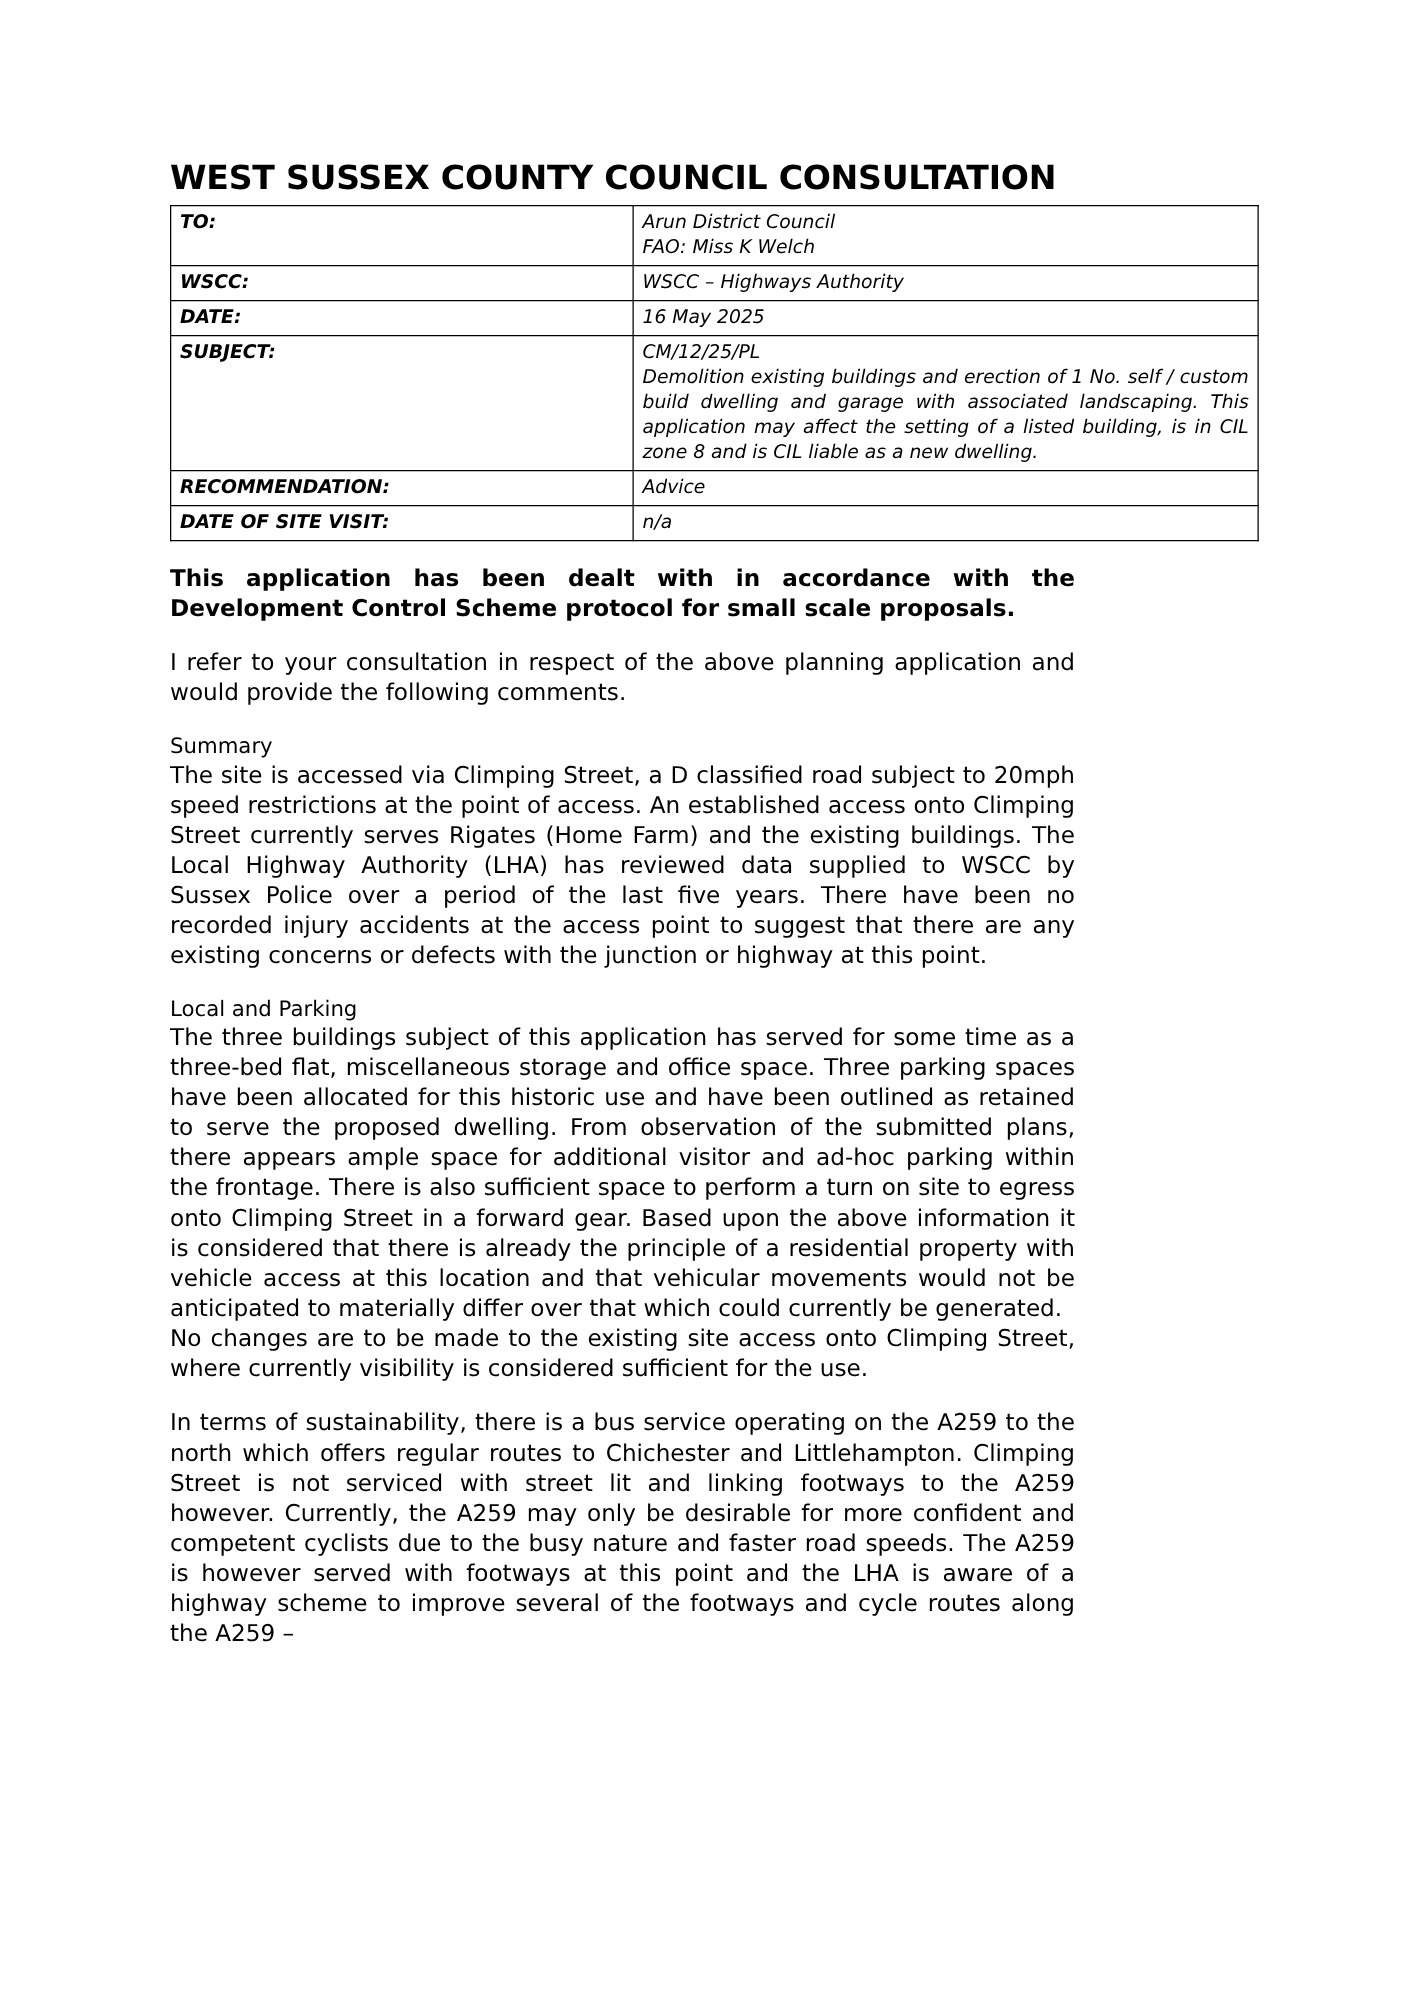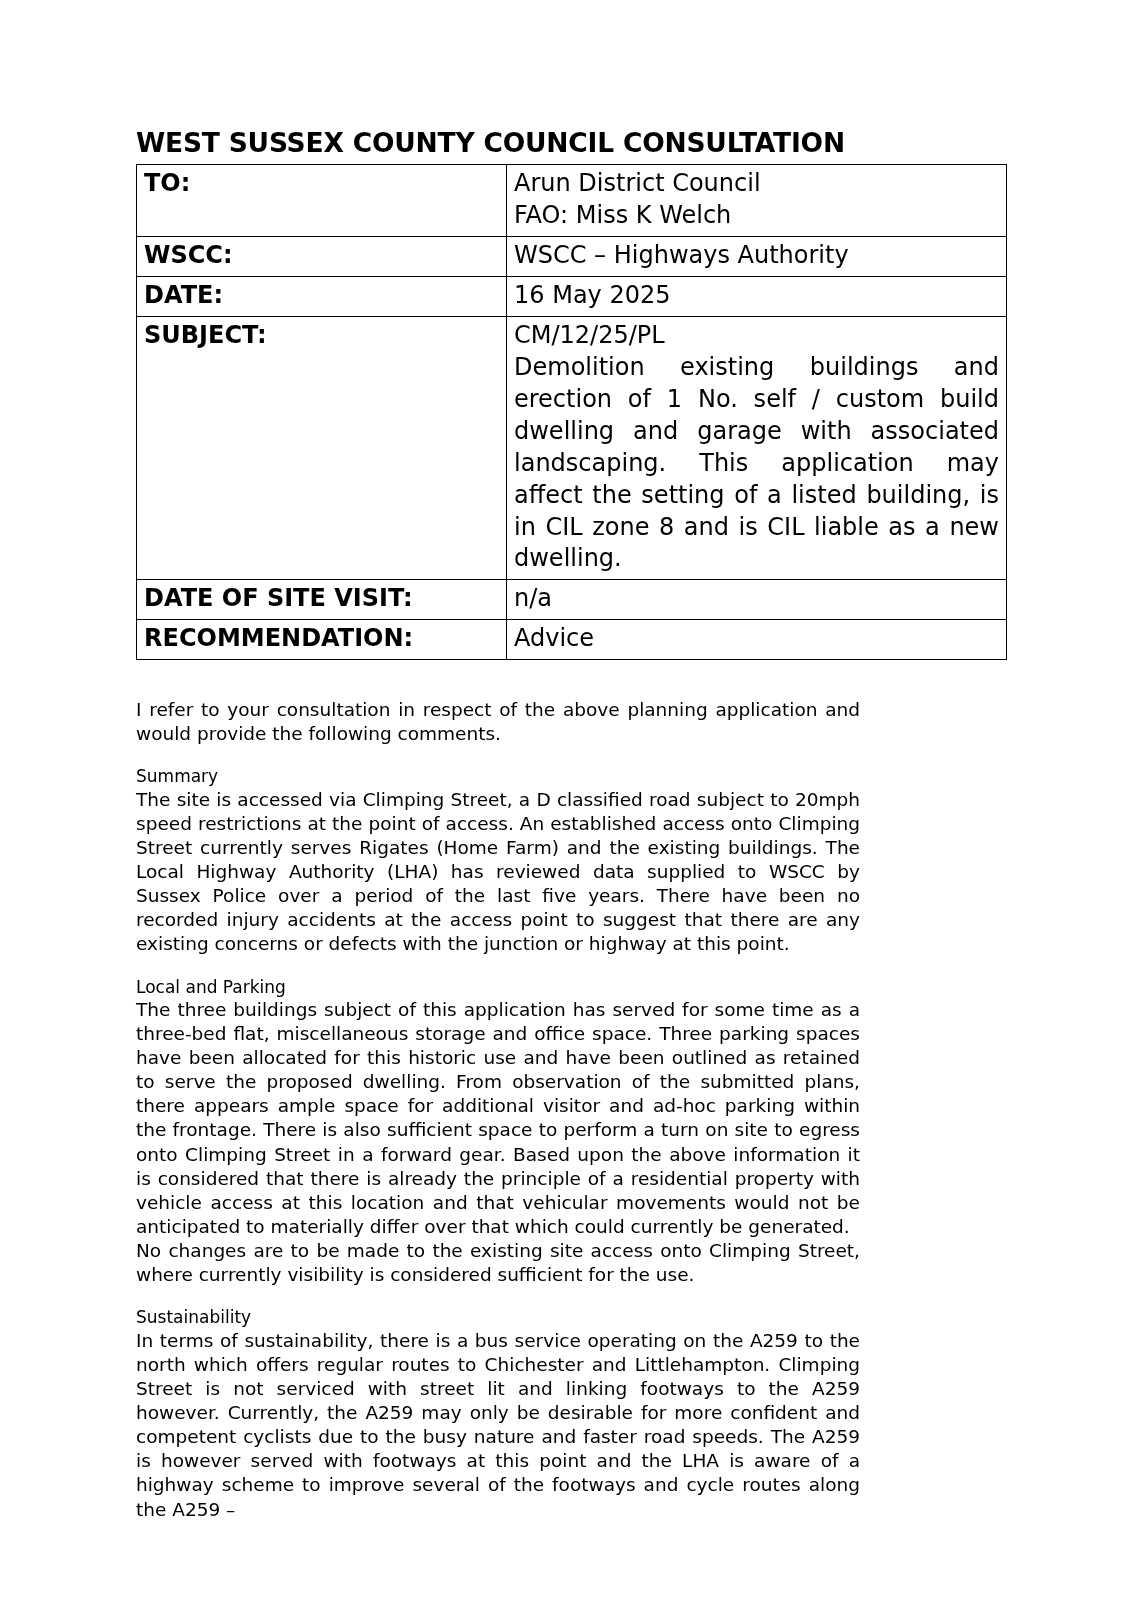--- a/index.html
+++ b/index.html
@@ -29,22 +29,23 @@
   }
   table.info {
     border-collapse: collapse;
     width: 840px;
     table-layout: fixed;
   }
   table.info td {
     border: 1.5px solid #000000;
     padding: 3px 7px 4px 7px;
     vertical-align: top;
-    font-size: 24px;
+    font-size: 15px;
     line-height: 1.33;
+    font-style: italic;
   }
   table.info td.label {
     width: 355px;
     font-weight: bold;
   }
   table.info td.value {
     width: 485px;
   }
   td.value .just {
     text-align: justify;
@@ -93,32 +94,33 @@
         <td class="value"><span style="white-space: pre-line;">16 May 2025</span></td>
       </tr>
       <tr>
         <td class="label">SUBJECT:</td>
         <td class="value">
             <span class="just" style="white-space: pre-line; display:block;">CM/12/25/PL
 Demolition existing buildings and erection of 1 No. self / custom build dwelling and garage with associated landscaping. This application may affect the setting of a listed building, is in CIL zone 8 and is CIL liable as a new dwelling.</span>
           </td>
       </tr>
       <tr>
+        <td class="label">RECOMMENDATION:</td>
+        <td class="value"><span style="white-space: pre-line;">Advice</span></td>
+      </tr>
+      <tr>
         <td class="label">DATE OF SITE VISIT:</td>
         <td class="value"><span style="white-space: pre-line;">n/a</span></td>
-      </tr>
-      <tr>
-        <td class="label">RECOMMENDATION:</td>
-        <td class="value"><span style="white-space: pre-line;">Advice</span></td>
       </tr>
     </tbody>
   </table>
 
   <div class="gap"></div>
 
+  <p class="bold">This application has been dealt with in accordance with the Development Control Scheme protocol for small scale proposals.</p>
 
   <div class="gap"></div>
 
   <p>I refer to your consultation in respect of the above planning application and would provide the following comments.</p>
 
   <div class="gap"></div>
 
   <div>
     <p class="section-head">Summary</p>
     <p>The site is accessed via Climping Street, a D classified road subject to 20mph speed restrictions at the point of access. An established access onto Climping Street currently serves Rigates (Home Farm) and the existing buildings. The Local Highway Authority (LHA) has reviewed data supplied to WSCC by Sussex Police over a period of the last five years. There have been no recorded injury accidents at the access point to suggest that there are any existing concerns or defects with the junction or highway at this point.</p>
@@ -128,17 +130,16 @@
 
   <div>
     <p class="section-head">Local and Parking</p>
     <p>The three buildings subject of this application has served for some time as a three-bed flat, miscellaneous storage and office space.  Three parking spaces have been allocated for this historic use and have been outlined as retained to serve the proposed dwelling. From observation of the submitted plans, there appears ample space for additional visitor and ad-hoc parking within the frontage. There is also sufficient space to perform a turn on site to egress onto Climping Street in a forward gear. Based upon the above information it is considered that there is already the principle of a residential property with vehicle access at this location and that vehicular movements would not be anticipated to materially differ over that which could currently be generated.</p>
     <p>No changes are to be made to the existing site access onto Climping Street, where currently visibility is considered sufficient for the use.</p>
   </div>
 
   <div class="gap"></div>
 
   <div>
-    <p class="section-head">Sustainability</p>
     <p>In terms of sustainability, there is a bus service operating on the A259 to the north which offers regular routes to Chichester and Littlehampton. Climping Street is not serviced with street lit and linking footways to the A259 however. Currently, the A259 may only be desirable for more confident and competent cyclists due to the busy nature and faster road speeds. The A259 is however served with footways at this point and the LHA is aware of a highway scheme to improve several of the footways and cycle routes along the A259 –</p>
   </div>
 
 </div>
 
 </body></html>

